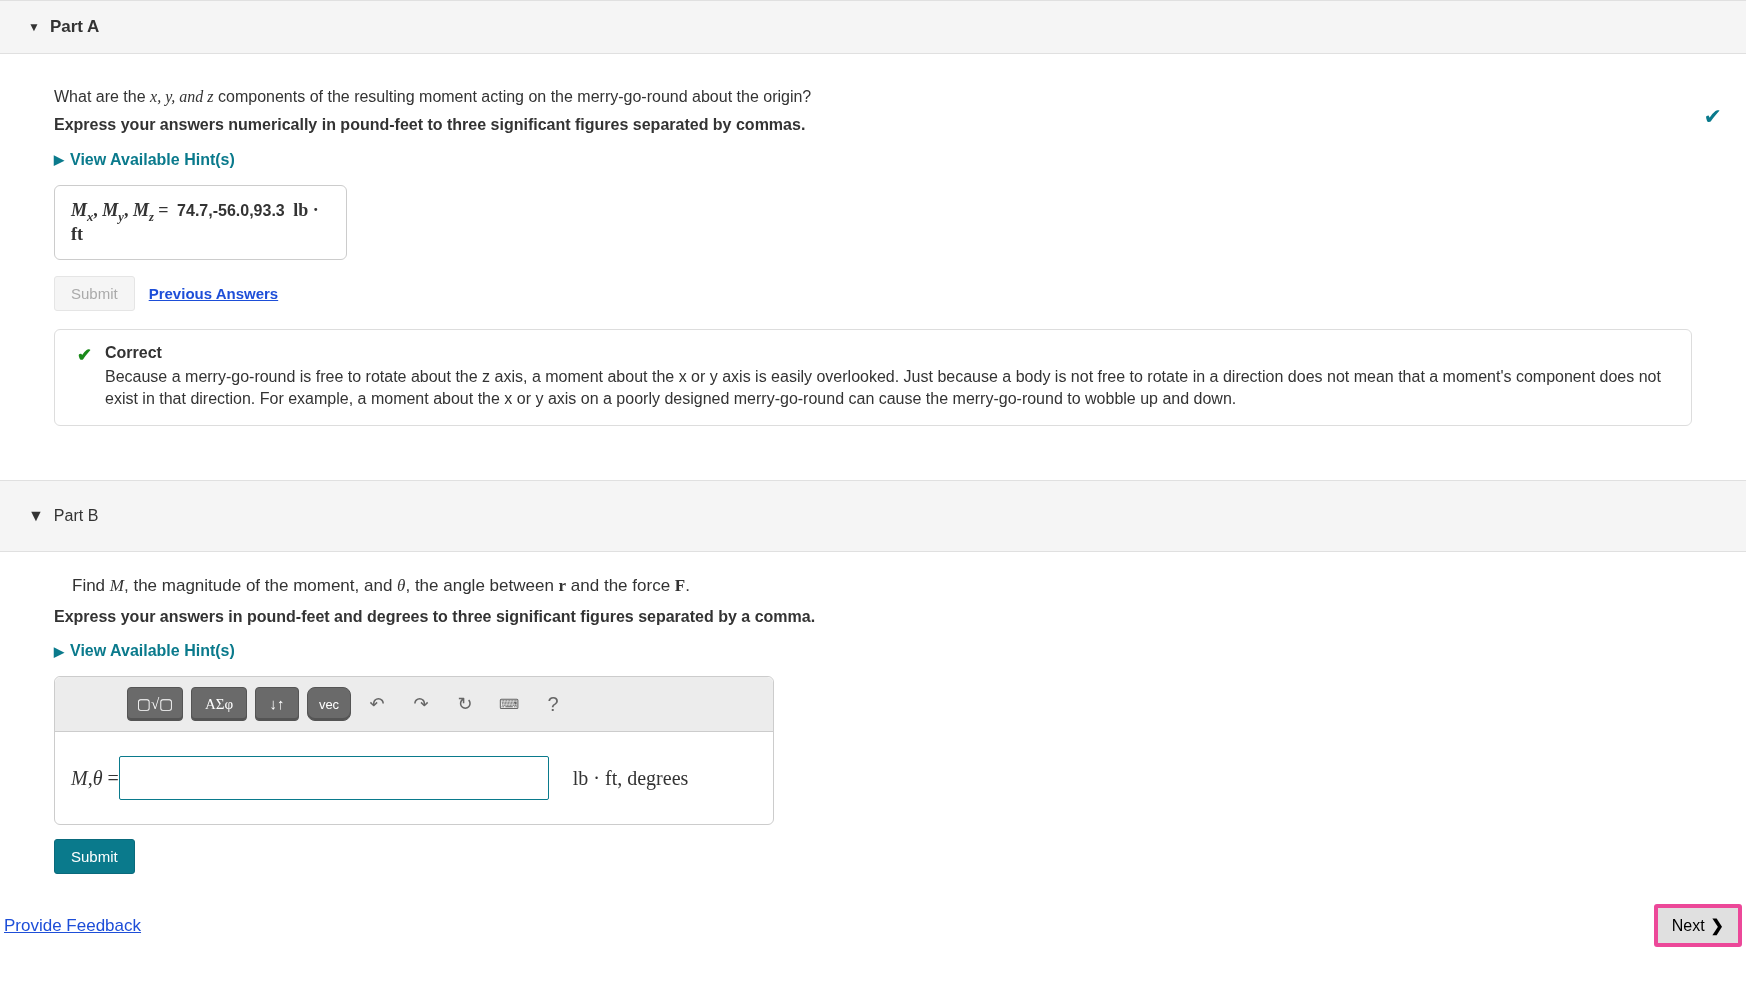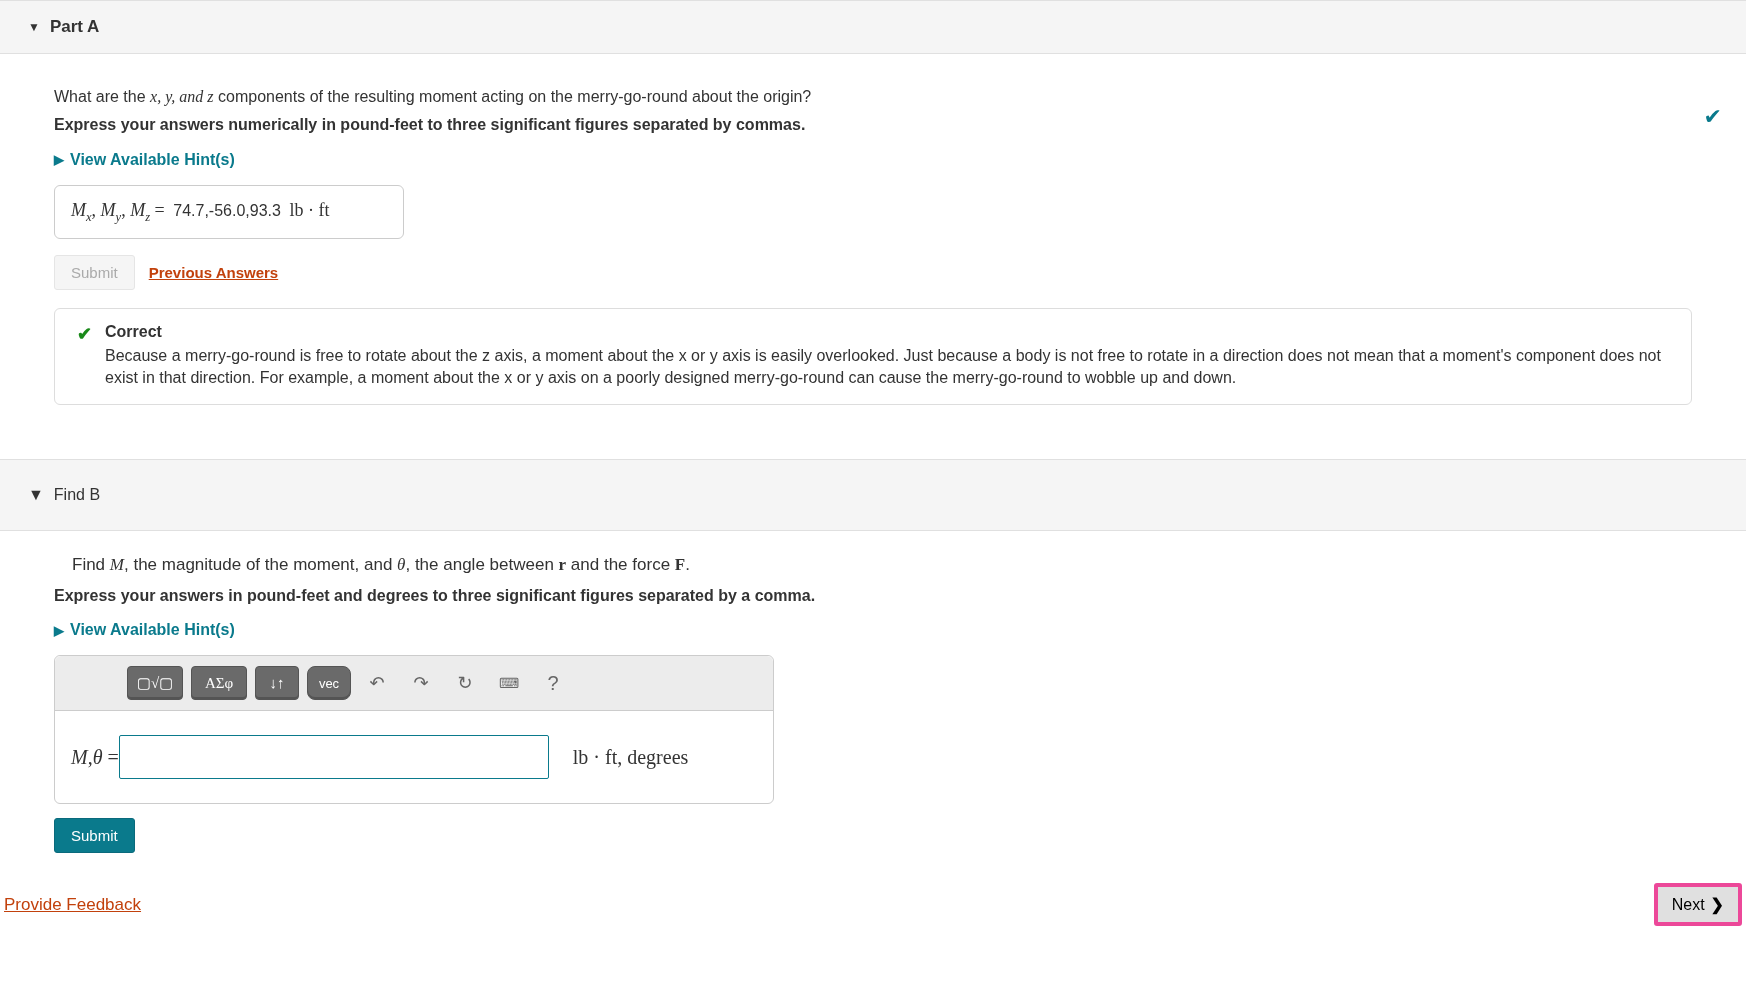--- a/index.html
+++ b/index.html
@@ -56,24 +56,25 @@
     gap: 6px;
     margin-bottom: 16px;
   }
   .hints-link .tri {
     font-size: 13px;
   }
   .answer-box {
     border: 1px solid #ccc;
     border-radius: 6px;
     padding: 14px 16px;
-    width: 350px;
+    width: 293px;
     font-family: Georgia, 'Times New Roman', serif;
     font-size: 18px;
     margin-bottom: 16px;
+    font-weight: bold;
   }
   .answer-box .sub { font-size: 0.7em; font-style: italic; vertical-align: sub; }
   .answer-box .ital { font-style: italic; }
   .answer-box .val { font-family: Arial; font-size: 16px; margin: 0 4px;}
   .btn-row { display: flex; gap: 14px; align-items: center; margin-bottom: 18px;}
   .btn {
     padding: 8px 16px;
     border-radius: 3px;
     font-size: 15px;
     cursor: pointer;
@@ -84,21 +85,21 @@
     color: #aaa;
     border: 1px solid #e5e5e5;
     cursor: not-allowed;
   }
   .btn-primary {
     background: #0a7a8c;
     color: #fff;
     border: 1px solid #0a6a7c;
   }
   .link {
-    color: #c2410c;
+    color: #1d4ed8;
     text-decoration: underline;
     font-size: 15px;
     cursor: pointer;
   }
   .feedback-box {
     border: 1px solid #ddd;
     border-radius: 6px;
     padding: 14px 18px 14px 50px;
     position: relative;
     width: calc(100% + 0px);
@@ -253,21 +254,21 @@
 
   <div class="feedback-box">
     <span class="chk">✔</span>
     <div class="ftitle">Correct</div>
     <div class="ftext">Because a merry-go-round is free to rotate about the z axis, a moment about the x or y axis is easily overlooked. Just because a body is not free to rotate in a direction does not mean that a moment's component does not exist in that direction. For example, a moment about the x or y axis on a poorly designed merry-go-round can cause the merry-go-round to wobble up and down.</div>
   </div>
 </div>
 
 <div class="part-header-b">
   <span class="caret">▼</span>
-  <span class="title">Find B</span>
+  <span class="title">Part B</span>
 </div>
 
 <div class="part-b-body">
   <div class="part-b-question">
     <span>Find </span><span class="italic-var">M</span><span>, the magnitude of the moment, and </span><span class="italic-var">θ</span><span>, the angle between </span><span class="bold-var">r</span><span> and the force </span><span class="bold-var">F</span><span>.</span>
   </div>
   <div class="instruct">Express your answers in pound-feet and degrees to three significant figures separated by a comma.</div>
 
   <div class="hints-link">
     <span class="tri">▶</span>

